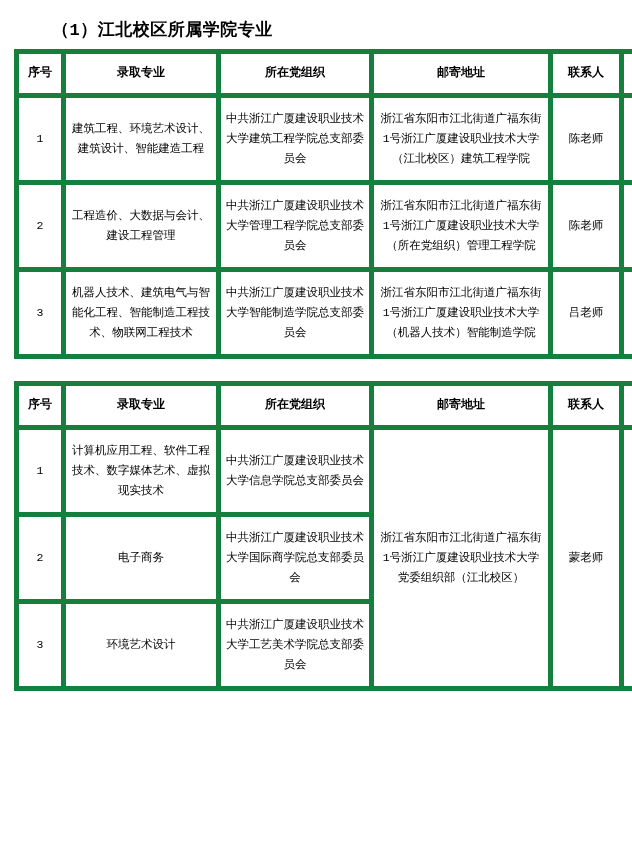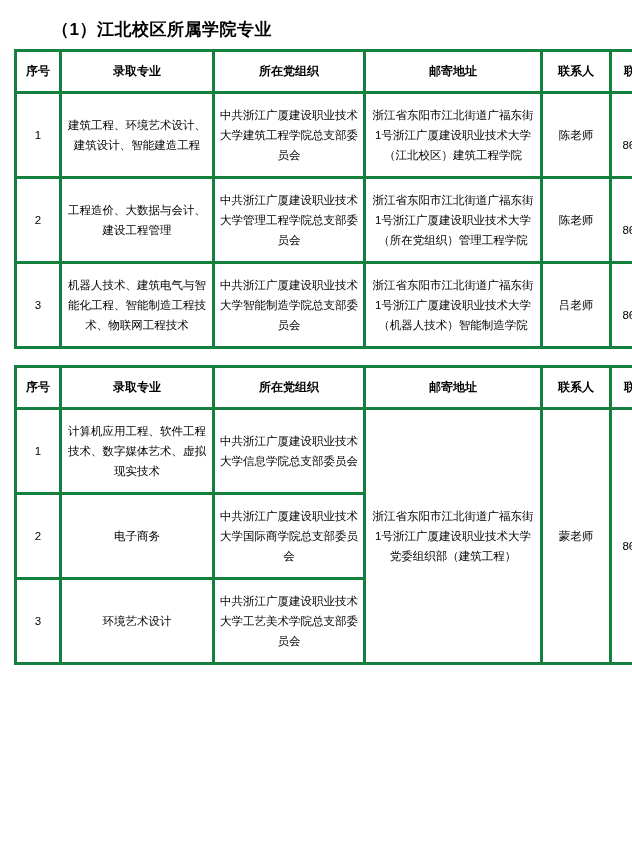--- a/index.html
+++ b/index.html
@@ -13,37 +13,38 @@
     font-family: "Liberation Sans", sans-serif;
     color: #000000;
     overflow: hidden;
   }
   .page {
     width: 632px;
     box-sizing: border-box;
     padding: 10px 14px 0 14px;
   }
   .section {
-    margin: 0 0 0 0;
+    margin: 0 0 6px 0;
+    font-family: Liberation Mono, monospace;
   }
   .section-title {
     font-size: 17px;
     font-weight: bold;
     letter-spacing: 0.5px;
     padding: 8px 0 8px 38px;
     color: #000;
   }
   table.tbl {
     border-collapse: collapse;
     width: 604px;
     margin: 0 auto;
     table-layout: fixed;
   }
   table.tbl td, table.tbl th {
-    border: 3px solid #15803d;
+    border: 5px solid #15803d;
     font-size: 11.5px;
     line-height: 1.75;
     padding: 6px 5px;
     vertical-align: middle;
     word-break: break-all;
   }
   table.tbl thead th {
     text-align: center;
     font-weight: bold;
     font-size: 12px;
@@ -133,21 +134,21 @@
           <th class="c-addr">邮寄地址</th>
           <th class="c-person">联系人</th>
           <th class="c-phone">联系电话</th>
         </tr>
       </thead>
       <tbody>
         <tr class="row-tall">
           <td class="c-no cell-center">1</td>
           <td class="c-major cell-text">计算机应用工程、软件工程技术、数字媒体艺术、虚拟现实技术</td>
           <td class="c-party cell-text">中共浙江广厦建设职业技术大学信息学院总支部委员会</td>
-          <td class="c-addr cell-text" rowspan="3">浙江省东阳市江北街道广福东街1号浙江广厦建设职业技术大学党委组织部（建筑工程）</td>
+          <td class="c-addr cell-text" rowspan="3">浙江省东阳市江北街道广福东街1号浙江广厦建设职业技术大学党委组织部（江北校区）</td>
           <td class="c-person cell-center" rowspan="3">蒙老师</td>
           <td class="c-phone cell-center" rowspan="3">
             <span class="phone-line">0579-</span>
             <span class="phone-line">86668895</span>
           </td>
         </tr>
         <tr class="row-tall">
           <td class="c-no cell-center">2</td>
           <td class="c-major cell-text">电子商务</td>
           <td class="c-party cell-text">中共浙江广厦建设职业技术大学国际商学院总支部委员会</td>

